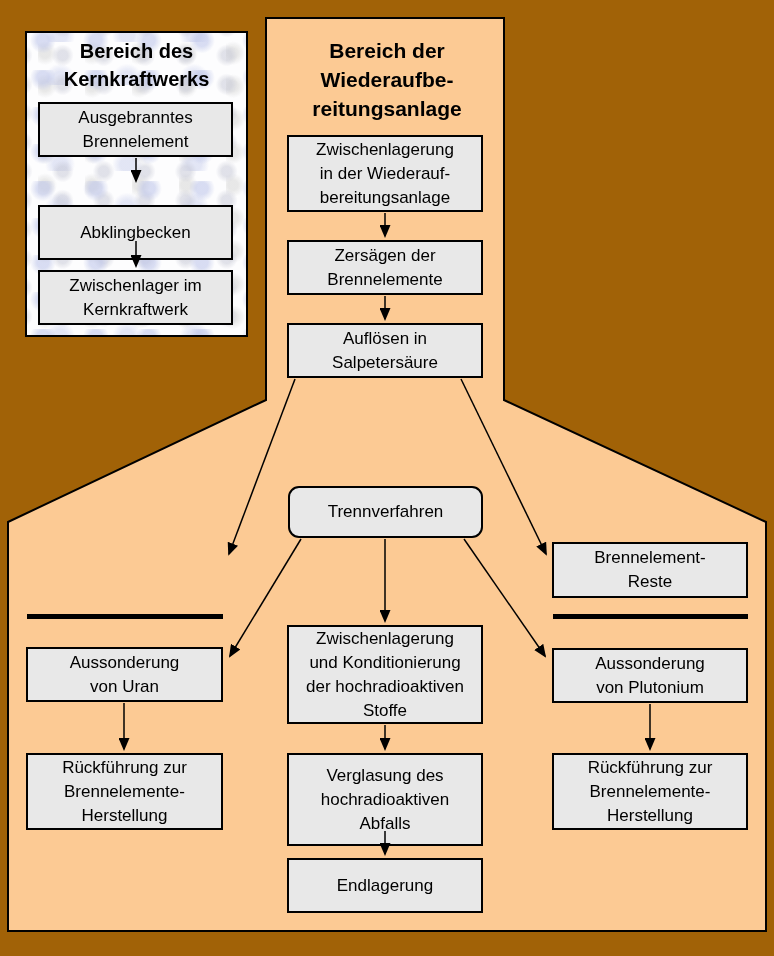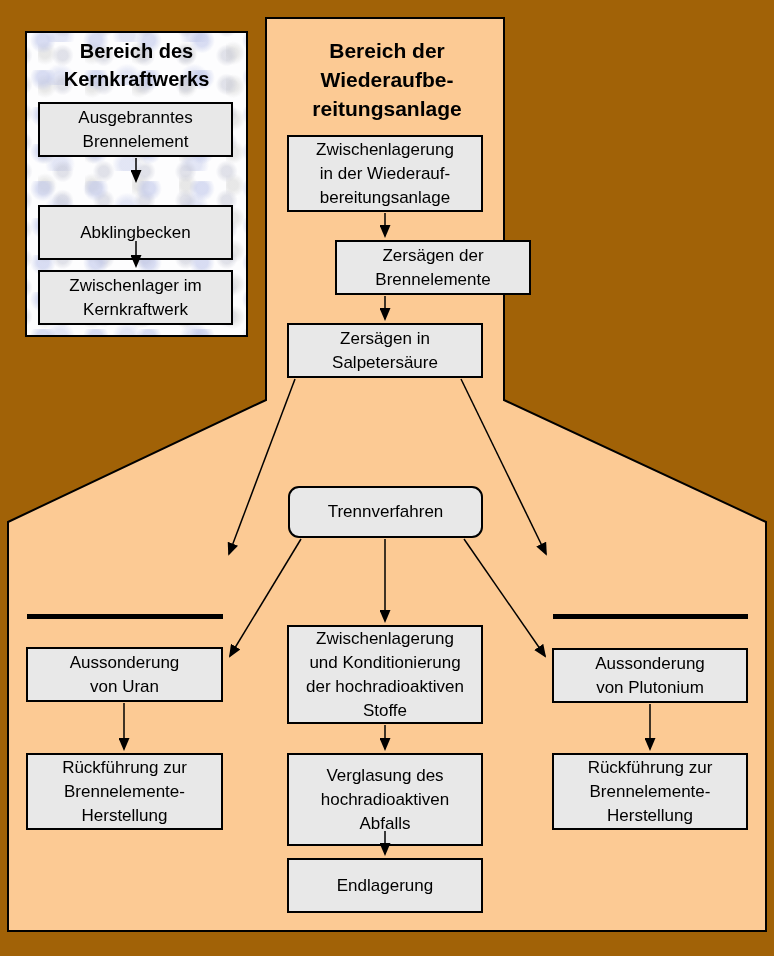--- a/index.html
+++ b/index.html
@@ -60,43 +60,45 @@
 Kernkraftwerk</div>
   </div>
 
   <div class="title" style="left:270px; top:36px; width:234px; height:92px;">Bereich der
 Wiederaufbe-
 reitungsanlage</div>
 
   <div class="node" style="left:287px; top:135px; width:196px; height:77px;">Zwischenlagerung
 in der Wiederauf-
 bereitungsanlage</div>
-  <div class="node" style="left:287px; top:240px; width:196px; height:55px;margin-left:48px;">Zersägen der
+  <div class="node" style="left:287px; top:240px; width:196px; height:55px;">Zersägen der
 Brennelemente</div>
-  <div class="node" style="left:287px; top:323px; width:196px; height:55px;">Zersägen in
+  <div class="node" style="left:287px; top:323px; width:196px; height:55px;">Auflösen in
 Salpetersäure</div>
 
   <div class="node" style="left:288px; top:486px; width:195px; height:52px;border-radius:11px;">Trennverfahren</div>
 
   <div class="divider" style="left:27px; top:614px; width:196px;"></div>
   <div class="node" style="left:26px; top:647px; width:197px; height:55px;">Aussonderung
 von Uran</div>
   <div class="node" style="left:26px; top:753px; width:197px; height:77px;">Rückführung zur
 Brennelemente-
 Herstellung</div>
 
   <div class="node" style="left:287px; top:625px; width:196px; height:99px;">Zwischenlagerung
 und Konditionierung
 der hochradioaktiven
 Stoffe</div>
   <div class="node" style="left:287px; top:753px; width:196px; height:93px;">Verglasung des
 hochradioaktiven
 Abfalls</div>
   <div class="node" style="left:287px; top:858px; width:196px; height:55px;">Endlagerung</div>
 
+  <div class="node" style="left:552px; top:542px; width:196px; height:56px;">Brennelement-
+Reste</div>
   <div class="divider" style="left:553px; top:614px; width:195px;"></div>
   <div class="node" style="left:552px; top:648px; width:196px; height:55px;">Aussonderung
 von Plutonium</div>
   <div class="node" style="left:552px; top:753px; width:196px; height:77px;">Rückführung zur
 Brennelemente-
 Herstellung</div>
 
   <svg class="layer fg">
     <defs>
       <marker id="ah" markerUnits="userSpaceOnUse" markerWidth="13" markerHeight="11" refX="11" refY="5.5" orient="auto">

